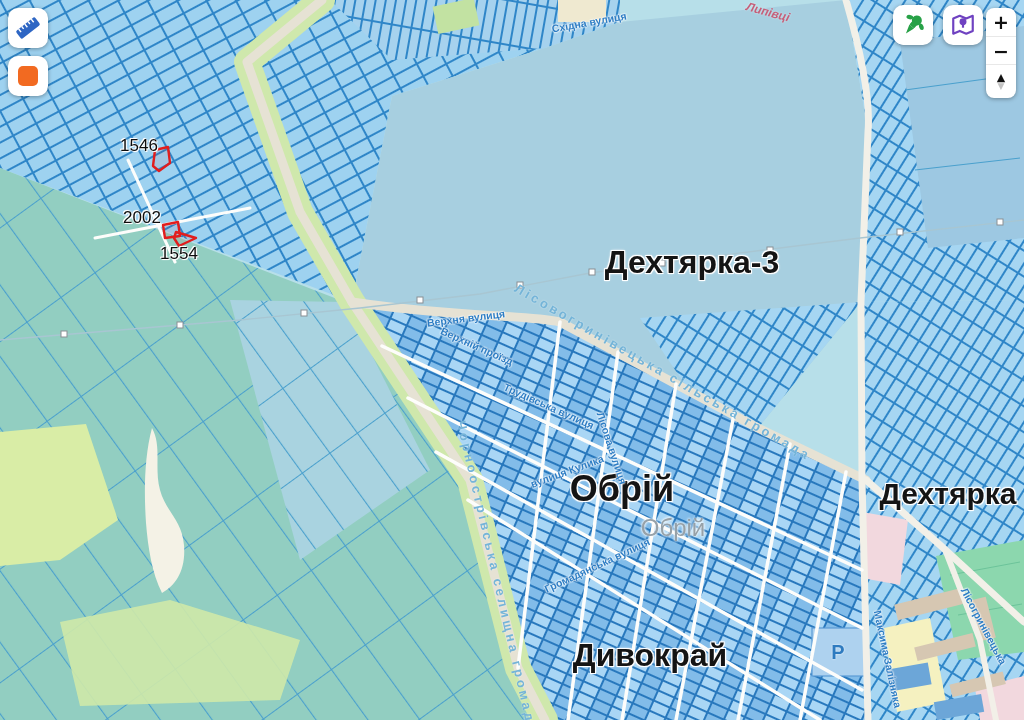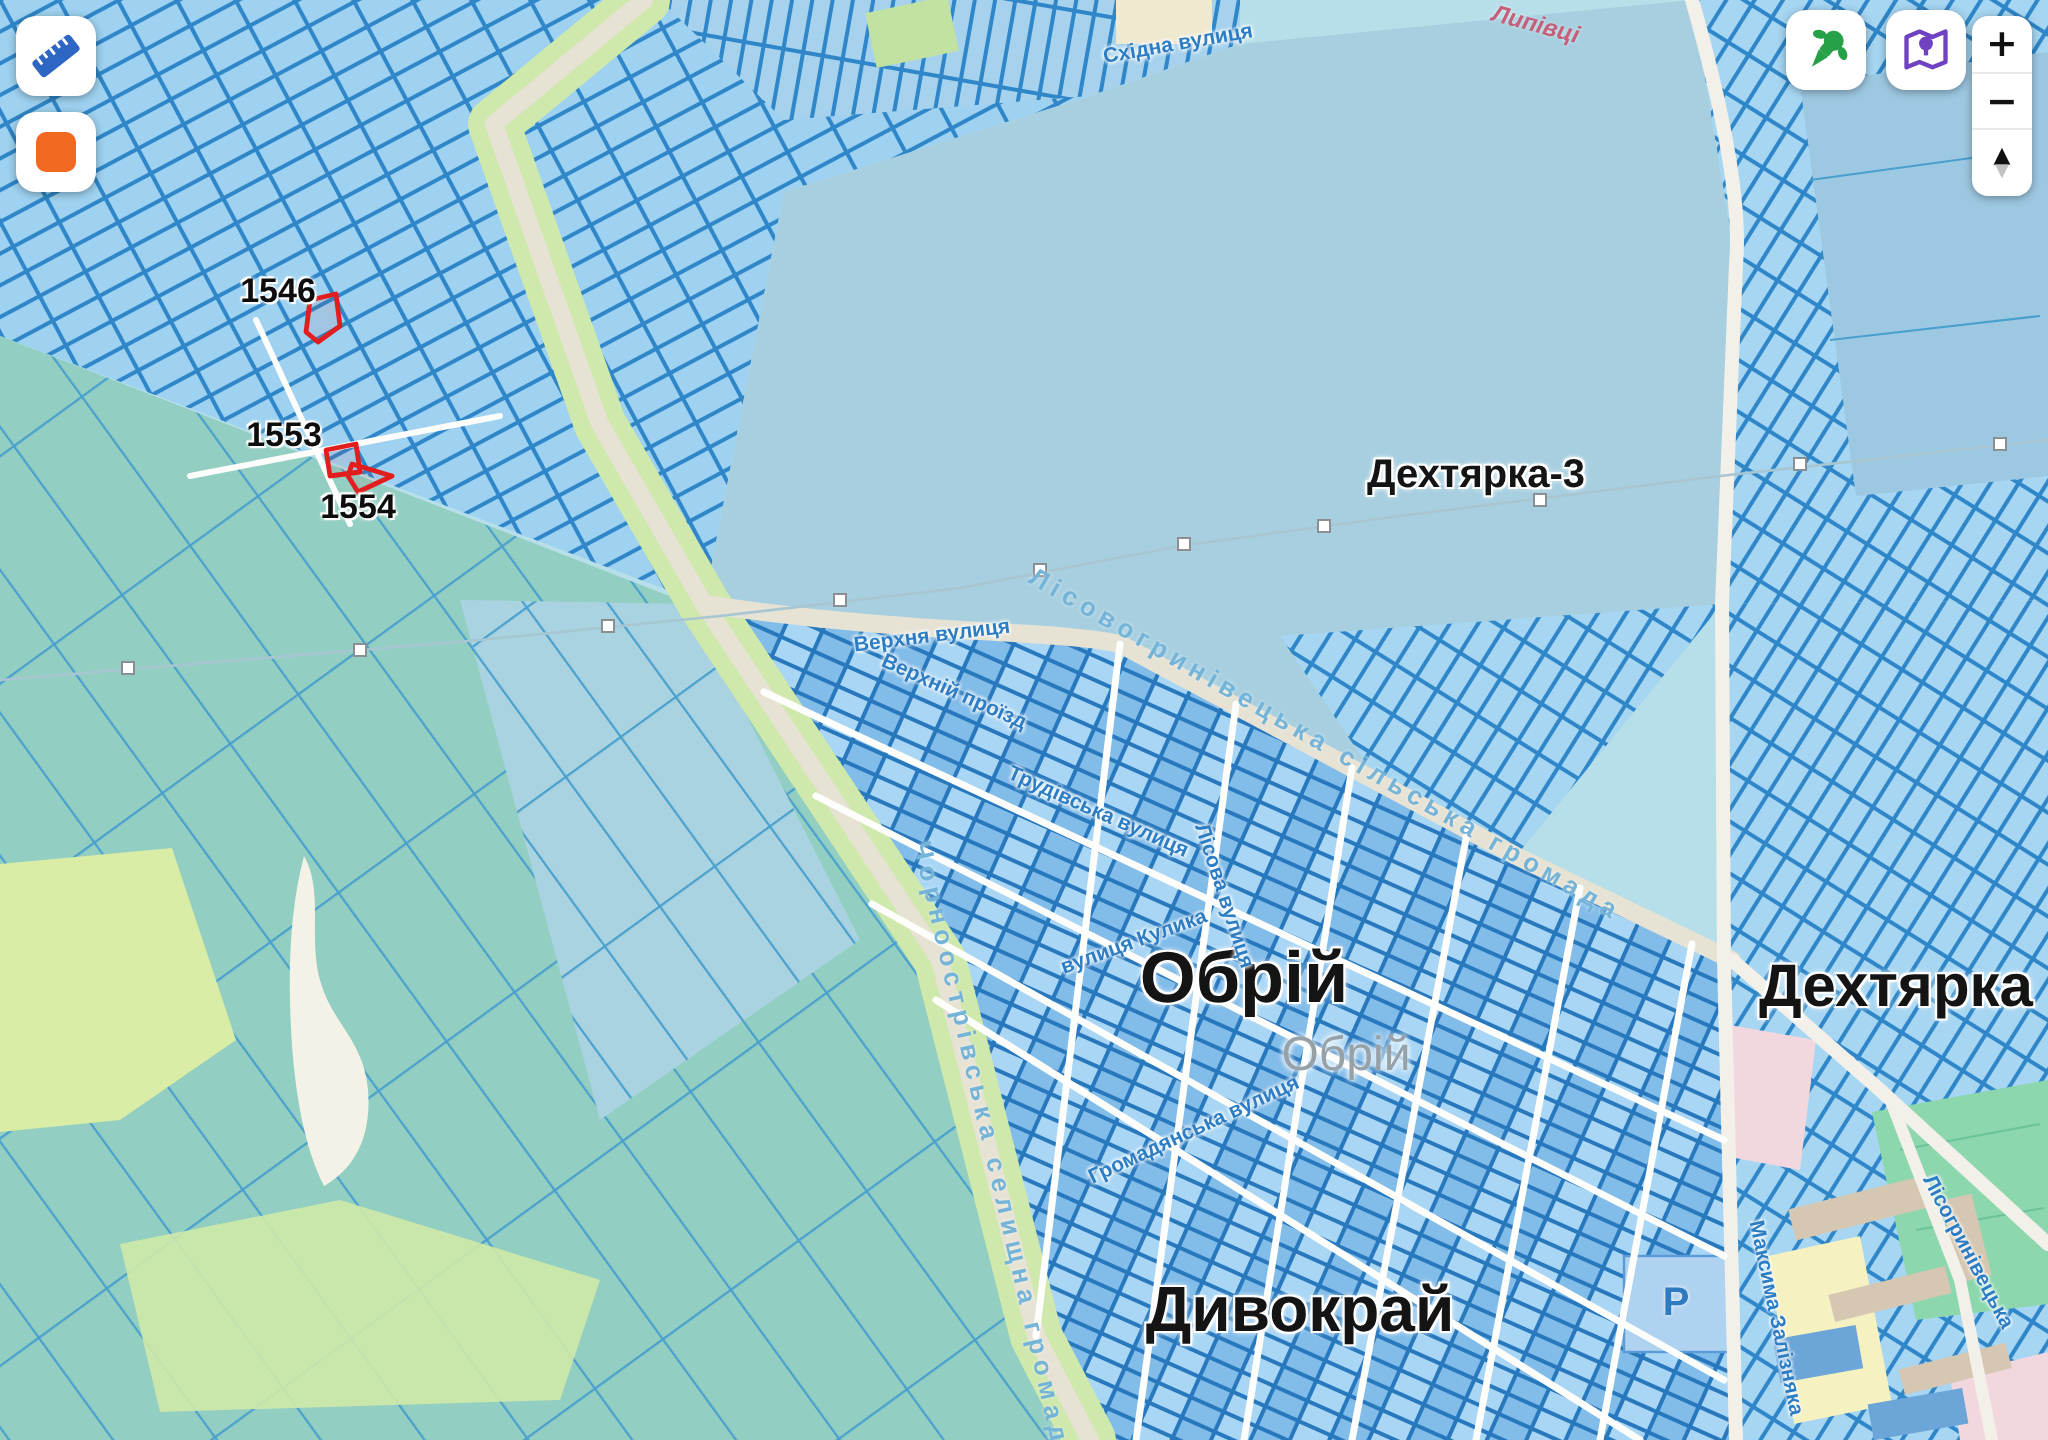--- a/index.html
+++ b/index.html
@@ -4,21 +4,21 @@
 <style>
   html,body{margin:0;padding:0;}
   body{width:1024px;height:720px;overflow:hidden;font-family:"Liberation Sans",sans-serif;}
   #map{position:relative;width:1024px;height:720px;background:#b7dfe9;overflow:hidden;}
   #base{position:absolute;left:0;top:0;}
   #labels{position:absolute;left:0;top:0;width:100%;height:100%;pointer-events:none;}
   .maplabel{position:absolute;white-space:nowrap;transform-origin:center;}
   .place{font-weight:700;color:#141414;font-size:30px;
     text-shadow:0 0 3px #fff,0 0 3px #fff,1px 1px 0 #fff,-1px -1px 0 #fff,1px -1px 0 #fff,-1px 1px 0 #fff;}
   .place-muted{color:#96a1a8;font-weight:400;font-size:24px;text-shadow:0 0 3px #fff,0 0 3px #fff;}
-  .parcel-num{font-weight:700;font-size:17px;color:#0d0d0d;
+  .parcel-num{font-weight:400;font-size:17px;color:#0d0d0d;
     text-shadow:0 0 2px #fff,0 0 2px #fff,1px 1px 0 #fff,-1px -1px 0 #fff;}
   .street{font-size:10.5px;font-weight:700;color:#2d7dc4;
     text-shadow:0 0 2px #fff,0 0 2px #fff,0 0 2px rgba(255,255,255,.9);}
   .boundary{font-size:13px;font-weight:700;color:#74b4d8;letter-spacing:3px;
     text-shadow:0 0 2px rgba(255,255,255,.55);}
   .stream{font-size:12px;font-style:italic;font-weight:700;color:#c4607a;text-shadow:0 0 2px rgba(255,255,255,.6);}
   .poi{font-size:20px;font-weight:700;color:#2e7bc0;text-shadow:0 0 2px #fff;}
   .hl-parcel{fill:rgba(225,29,29,0.07);stroke:#e11d1d;stroke-width:2.4;stroke-linejoin:round;}
 
   .ctl-btn{position:absolute;width:40px;height:40px;background:#fff;border:none;border-radius:10px;
@@ -143,27 +143,27 @@
     </g>
 
     <g id="hl-layer">
         <polygon points="155,150 168,147 170,163 159,171 153,166" class="hl-parcel"></polygon>
         <polygon points="163,225 178,222 180,236 165,238" class="hl-parcel"></polygon>
         <polygon points="176,232 196,238 179,246 174,238" class="hl-parcel"></polygon>
       </g>
   </svg>
 
   <div id="labels">
-      <div class="maplabel place" style="left: 692px; top: 238px; font-size: 20px; transform: translate(-50%, -50%) rotate(0deg); margin-left: 46px;">Дехтярка-3</div>
+      <div class="maplabel place" style="left: 692px; top: 262px; font-size: 32px; transform: translate(-50%, -50%) rotate(0deg);">Дехтярка-3</div>
       <div class="maplabel place" style="left: 622px; top: 489px; font-size: 36px; transform: translate(-50%, -50%) rotate(0deg);">Обрій</div>
       <div class="maplabel place" style="left: 948px; top: 494px; font-size: 30px; transform: translate(-50%, -50%) rotate(0deg); text-align: center;">Дехтярка</div>
       <div class="maplabel place" style="left: 650px; top: 655px; font-size: 32px; transform: translate(-50%, -50%) rotate(0deg);">Дивокрай</div>
       <div class="maplabel place-muted" style="left: 673px; top: 528px; transform: translate(-50%, -50%) rotate(0deg);">Обрій</div>
       <div class="maplabel parcel-num" style="left: 139px; top: 146px; transform: translate(-50%, -50%) rotate(0deg);">1546</div>
-      <div class="maplabel parcel-num" style="left: 142px; top: 218px; transform: translate(-50%, -50%) rotate(0deg);">1553</div>
+      <div class="maplabel parcel-num" style="left: 142px; top: 218px; transform: translate(-50%, -50%) rotate(0deg);">2002</div>
       <div class="maplabel parcel-num" style="left: 179px; top: 254px; transform: translate(-50%, -50%) rotate(0deg); text-align: right;">1554</div>
       <div class="maplabel street" style="left: 589px; top: 22px; transform: translate(-50%, -50%) rotate(-10deg);">Східна вулиця</div>
       <div class="maplabel street" style="left: 466px; top: 318px; transform: translate(-50%, -50%) rotate(-7deg);">Верхня вулиця</div>
       <div class="maplabel street" style="left: 477px; top: 346px; transform: translate(-50%, -50%) rotate(24deg);">Верхній проїзд</div>
       <div class="maplabel street" style="left: 549px; top: 406px; transform: translate(-50%, -50%) rotate(24deg);">Трудівська вулиця</div>
       <div class="maplabel street" style="left: 612px; top: 448px; transform: translate(-50%, -50%) rotate(72deg);">Лісова вулиця</div>
       <div class="maplabel street" style="left: 567px; top: 471px; transform: translate(-50%, -50%) rotate(-20deg);">вулиця Кулика</div>
       <div class="maplabel street" style="left: 597px; top: 565px; transform: translate(-50%, -50%) rotate(-25deg);">Громадянська вулиця</div>
       <div class="maplabel street" style="left: 888px; top: 659px; transform: translate(-50%, -50%) rotate(78deg);">Максима Залізняка</div>
       <div class="maplabel street" style="left: 984px; top: 626px; transform: translate(-50%, -50%) rotate(62deg);">Лісогринівецька</div>

